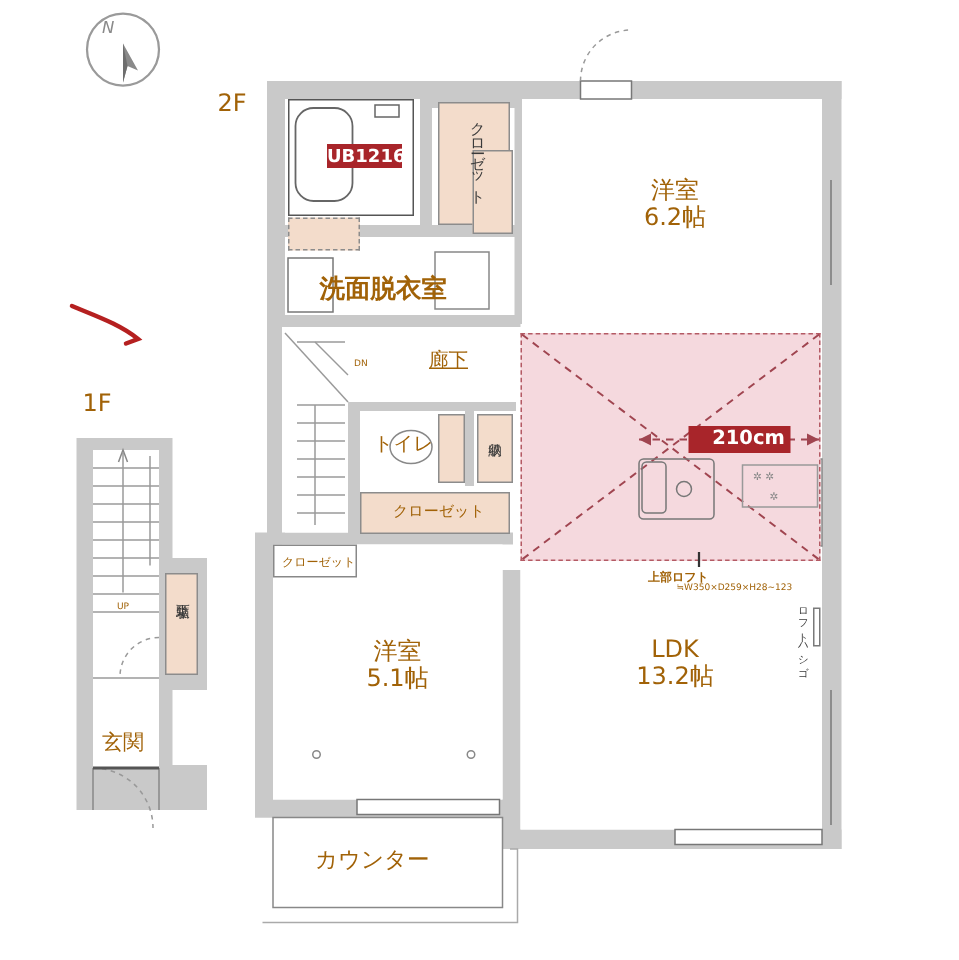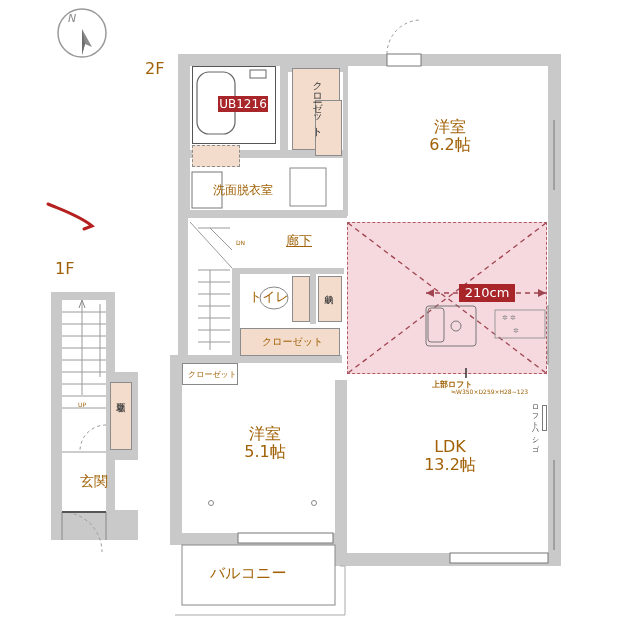--- a/index.html
+++ b/index.html
@@ -4,21 +4,21 @@
 <style>
   html, body { margin:0; padding:0; background:#ffffff; }
   body { width:639px; height:640px; position:relative; overflow:hidden;
          font-family:"DejaVu Sans","Liberation Sans",sans-serif; color:#3a3a3a; }
   .abs { position:absolute; }
   .wall { position:absolute; background:#c9c9c9; }
   .room { position:absolute; background:#ffffff; }
   .beige { position:absolute; background:#f3dccb; border:1px solid #8c8c8c; box-sizing:border-box; }
   .label { position:absolute; text-align:center; line-height:1.15; color:#a16207; white-space:nowrap; }
   .vlabel { position:absolute; writing-mode:vertical-rl; color:#3a3a3a; white-space:nowrap; }
-  .badge { position:absolute; background:#a8252a; color:#fff; font-weight:normal; text-align:center; }
+  .badge { position:absolute; background:#a8252a; color:#fff; font-weight:bold; text-align:center; }
   .window { position:absolute; background:#ffffff; border:1px solid #7a7a7a; box-sizing:border-box; }
   svg { position:absolute; left:0; top:0; }
 </style>
 </head>
 <body>
 
 <div class="abs" style="left:56px;top:7px;width:52px;height:52px;">
   <svg width="52" height="52">
     <circle cx="26" cy="26" r="24" fill="#fff" stroke="#9a9a9a" stroke-width="1.5"></circle>
     <polygon points="26,22 36,40 29,37 26,48" fill="#8a8a8a"></polygon>
@@ -121,57 +121,57 @@
     <polygon points="426,293 434,289 434,297" fill="#a04550"></polygon>
     <polygon points="546,293 538,289 538,297" fill="#a04550"></polygon>
     <rect x="426" y="306" width="50" height="40" rx="3" fill="none" stroke="#777"></rect>
     <circle cx="456" cy="326" r="5" fill="none" stroke="#777"></circle>
     <rect x="428" y="308" width="16" height="34" rx="3" fill="none" stroke="#777"></rect>
     <rect x="495" y="310" width="50" height="28" fill="none" stroke="#999"></rect>
     <text x="502" y="320" font-size="7" fill="#888">✲ ✲</text>
     <text x="513" y="333" font-size="7" fill="#888">✲</text>
     <line x1="466" y1="368" x2="466" y2="378" stroke="#333" stroke-width="1.5"></line>
   </svg>
-  <div class="badge" style="left:459px;top:284px;width:56px;height:18px;font-size:13px;line-height:18px;">210cm</div>
+  <div class="badge" style="left:459px;top:284px;width:56px;height:18px;font-size:13px;line-height:18px;padding-left:12px;">210cm</div>
   <span class="label" style="left:432px;top:380px;font-size:8px;font-weight:bold;">上部ロフト</span>
   <span class="label" style="left:451px;top:389px;font-size:6px;">≒W350×D259×H28~123</span>
   <span class="vlabel" style="left:530px;top:400px;font-size:7px;">ロフトハシゴ</span>
   <div class="window" style="left:542px;top:405px;width:5px;height:26px;"></div>
 
   <div class="beige" style="left:292px;top:68px;width:48px;height:82px;"></div>
   <div class="beige" style="left:315px;top:100px;width:27px;height:56px;"></div>
   <span class="vlabel" style="left:310px;top:74px;font-size:10px;">クローゼット</span>
   <div class="beige" style="left:192px;top:145px;width:48px;height:22px;border-style:dashed;"></div>
   <div class="beige" style="left:292px;top:276px;width:18px;height:46px;"></div>
   <div class="beige" style="left:318px;top:276px;width:24px;height:46px;"></div>
   <span class="vlabel" style="left:322px;top:288px;font-size:9px;">収納</span>
   <div class="beige" style="left:240px;top:328px;width:100px;height:28px;"></div>
   <span class="label" style="left:262px;top:336px;font-size:10px;">クローゼット</span>
 
   <div class="badge" style="left:218px;top:96px;width:50px;height:16px;font-size:12px;line-height:16px;">UB1216</div>
-  <span class="label" style="left:213px;top:184px;font-size:12px;">洗面脱衣室</span>
+  <span class="label" style="left:213px;top:184px;font-size:17px;font-weight:bold;">洗面脱衣室</span>
   <span class="label" style="left:286px;top:234px;font-size:13px;text-decoration:underline;">廊下</span>
   <span class="label" style="left:236px;top:240px;font-size:6px;">DN</span>
   <span class="label" style="left:249px;top:290px;font-size:13px;">トイレ</span>
   <div class="abs" style="left:182px;top:363px;width:56px;height:22px;border:1px solid #888;box-sizing:border-box;background:#fff;"></div>
   <span class="label" style="left:188px;top:370px;font-size:8px;">クローゼット</span>
 
   <div class="label" style="left:410px;top:118px;width:80px;font-size:16px;">
     <div>洋室</div>
     <div>6.2帖</div>
   </div>
   <div class="label" style="left:225px;top:425px;width:80px;font-size:16px;">
     <div>洋室</div>
     <div>5.1帖</div>
   </div>
-  <div class="label" style="left:410px;top:438px;width:80px;font-size:16px;">
+  <div class="label" style="left:410px;top:424px;width:80px;font-size:16px;">
     <div>LDK</div>
     <div>13.2帖</div>
   </div>
-  <span class="label" style="left:210px;top:565px;font-size:15px;">バルコニー</span>
+  <span class="label" style="left:210px;top:565px;font-size:15px;">カウンター</span>
 </div>
 
 <div>
   <div class="wall" style="left:51px;top:292px;width:64px;height:248px;"></div>
   <div class="wall" style="left:108px;top:372px;width:30px;height:88px;"></div>
   <div class="wall" style="left:108px;top:510px;width:30px;height:30px;"></div>
   <div class="room" style="left:62px;top:300px;width:44px;height:152px;"></div>
   <div class="room" style="left:62px;top:452px;width:44px;height:60px;"></div>
   <svg width="639" height="640" style="pointer-events:none;">
     <g stroke="#9a9a9a" stroke-width="1">
@@ -190,14 +190,14 @@
     </g>
     <polyline points="79,308 82,300 85,308" fill="none" stroke="#888"></polyline>
     <path d="M106,425 A26,26 0 0 0 80,451" fill="none" stroke="#999" stroke-dasharray="3,3"></path>
     <path d="M62,512 L62,540 M106,512 L106,540" stroke="#888"></path>
     <path d="M62,512 A40,40 0 0 1 102,552" fill="none" stroke="#999" stroke-dasharray="3,3"></path>
     <line x1="62" y1="512" x2="106" y2="512" stroke="#555" stroke-width="2"></line>
   </svg>
   <div class="beige" style="left:110px;top:382px;width:22px;height:68px;"></div>
   <span class="vlabel" style="left:114px;top:396px;font-size:9px;">下駄箱</span>
   <span class="label" style="left:78px;top:402px;font-size:6px;">UP</span>
-  <span class="label" style="left:68px;top:473px;font-size:14px;margin-left:12px;">玄関</span>
+  <span class="label" style="left:68px;top:487px;font-size:14px;">玄関</span>
 </div>
 
 </body></html>

